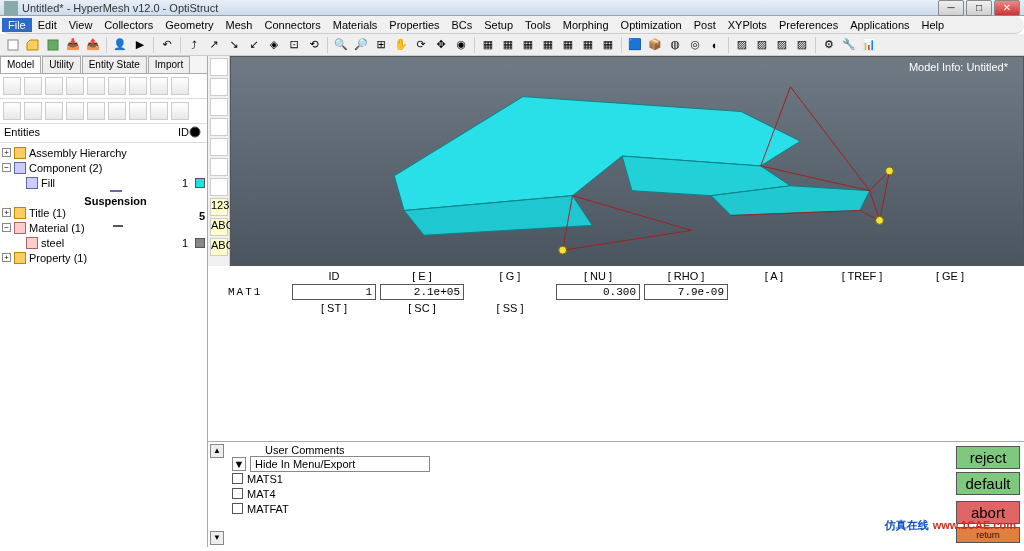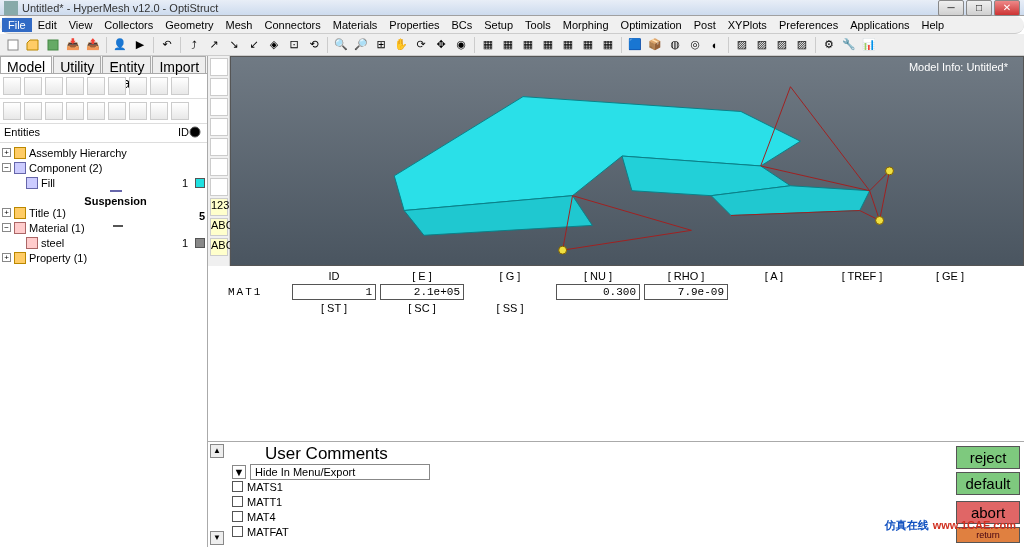--- a/index.html
+++ b/index.html
@@ -20,21 +20,21 @@
 
 
 .toolbar { height: 22px; background: #efefef; display: flex; align-items: center; padding: 1px 4px; gap: 2px; border-bottom: 1px solid #ccc; }
 .tbtn { width: 18px; height: 18px; border: 1px solid transparent; display:flex; align-items:center; justify-content:center; }
 .tsep { width: 1px; height: 16px; background: #ccc; margin: 0 2px; }
 
 
 .main { display: flex; height: 491px; }
 .leftpanel { width: 208px; border-right: 1px solid #aaa; display: flex; flex-direction: column; background: #fff; }
 .tabs { display: flex; background: #f4f4f4; border-bottom: 1px solid #aaa; height: 18px; }
-.tab { padding: 2px 6px; border: 1px solid #aaa; border-bottom: none; background: #fff; margin-right: 1px; font-size: 14px; }
+.tab { padding: 2px 6px; border: 1px solid #aaa; border-bottom: none; background: #fff; margin-right: 1px; font-size: 10px; }
 .tab.inactive { background: #eee; }
 .iconrow { display: flex; gap: 3px; padding: 3px; flex-wrap: wrap; border-bottom: 1px solid #ddd; }
 .irow-btn { width:18px; height:18px; border:1px solid #ccc; background: linear-gradient(#fff,#e8e8e8); }
 .treehdr { display:flex; padding: 2px 4px; border-bottom: 1px solid #ddd; font-size: 10px; }
 .treehdr .c1 { flex: 1; }
 .treehdr .c2 { width: 20px; text-align: right; }
 .tree { flex:1; overflow:auto; padding: 2px; font-size: 10px; }
 .node { display:flex; align-items:center; height: 15px; gap: 3px; }
 .exp { width:9px; height:9px; border:1px solid #888; display:flex; align-items:center; justify-content:center; font-size:8px; line-height:1; }
 .nic { width:12px; height:12px; background:#fc6; border:1px solid #b80; }
@@ -54,21 +54,21 @@
 .params { padding: 4px 20px; display:flex; flex-direction:column; gap:2px; font-family: "Courier New", monospace; font-size:12px; }
 .prow { display:flex; align-items:center; gap:4px; }
 .pcell { width: 84px; text-align:center; }
 .pval { width: 84px; border:1px solid #555; text-align:right; padding:1px 3px; background:#fff; font-family:"Courier New",monospace; }
 .plabel { width: 60px; font-family:"Courier New",monospace; letter-spacing:2px; }
 
 .comments { border-top:1px solid #aaa; display:flex; }
 .spin { width:18px; display:flex; flex-direction:column; justify-content:space-between; padding:2px; }
 .spinbtn { width:14px; height:14px; border:1px solid #888; background:#eee; text-align:center; font-size:8px; line-height:12px; }
 .clist { flex:1; padding:2px 6px; }
-.clist .hdr { font-size:17px;padding-left:33px; }
+.clist .hdr { font-size:11px;padding-left:33px; }
 .clist .row { display:flex; align-items:center; gap:4px; height:15px; }
 .cbx { width:11px; height:11px; border:1px solid #555; background:#fff; }
 .dropdown { border:1px solid #888; width: 180px; padding:1px 4px; display:flex; justify-content:space-between; align-items:center; background:#fff; }
 
 .rightbtns { width: 72px; display:flex; flex-direction:column; gap:3px; padding:4px; }
 .gbtn { border:1px solid #555; text-align:center; padding:2px; font-size:15px; }
 .green { background:#7ec97e; }
 .red { background:#e06666; }
 .orange { background:#e08040; color:#401; font-size:9px; }
 .brand { position:absolute; right:8px; bottom:18px; font-size:14px; }
@@ -340,24 +340,20 @@
           <div class="dropdown">
               <span>Hide In Menu/Export</span>
             </div>
         </div>
         <div class="row">
             <div class="cbx"></div>
             <span>MATS1</span>
           </div>
         <div class="row">
             <div class="cbx"></div>
-            <span>MATT1</span>
-          </div>
-        <div class="row">
-            <div class="cbx"></div>
             <span>MAT4</span>
           </div>
         <div class="row">
             <div class="cbx"></div>
             <span>MATFAT</span>
           </div>
       </div>
       <div class="rightbtns">
         <div class="gbtn green">reject</div>
         <div class="gbtn green">default</div>

